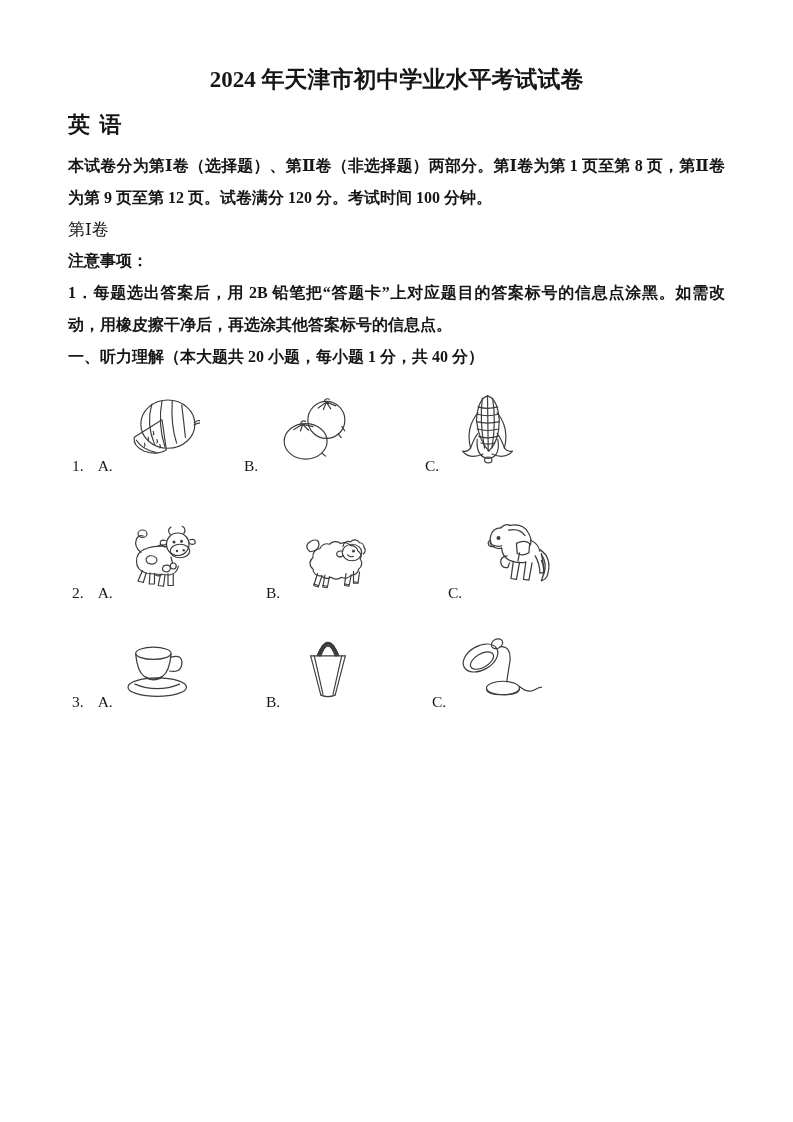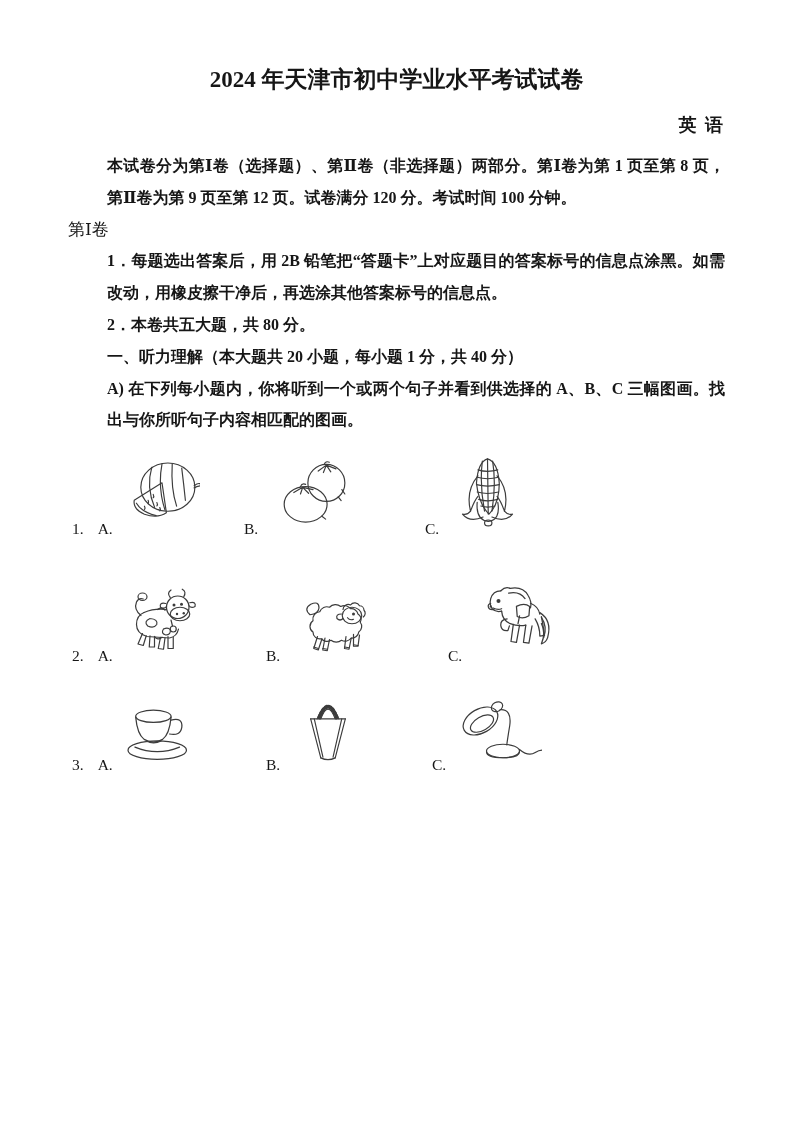--- a/index.html
+++ b/index.html
@@ -7,22 +7,22 @@
   body {
     width:793px; height:1122px;
     font-family:"Liberation Serif","DejaVu Serif",serif;
     color:#161616;
   }
   .page {
     position:relative; width:793px; height:1122px;
     padding:58px 68px 0 68px; background:#ffffff; overflow:hidden;
   }
   .title   { font-size:23px; font-weight:bold; text-align:center; line-height:32px; margin-top:6px; }
-  .subject { font-size:18px; font-weight:bold; text-align:right; line-height:30px; margin-top:14px; letter-spacing:2px;font-family:Liberation Serif, serif; }
-  .b  { font-size:16px; font-weight:bold; line-height:31.8px; text-align:justify;margin-left:39px; }
+  .subject { font-size:22px; font-weight:bold; text-align:left; line-height:30px; margin-top:14px; letter-spacing:2px;font-family:Liberation Serif, serif; }
+  .b  { font-size:16px; font-weight:bold; line-height:31.8px; text-align:justify; }
   .intro1 { margin-top:10px; }
   .part-heading { font-size:17px; font-weight:normal; text-align:left; line-height:31.8px; }
   
   .row { position:relative; }
   .row1 { height:92px; margin-top:10px; }
   .row2 { height:86px; margin-top:41px; }
   .row3 { height:82px; margin-top:27px; }
   .opt-label {
     position:absolute; bottom:0; font-size:15.5px; font-weight:normal;
     display:flex; gap:14px; white-space:nowrap;
@@ -50,25 +50,24 @@
 
 <div class="page">
 
   <div class="title">2024 年天津市初中学业水平考试试卷</div>
   <div class="subject">英 语</div>
 
   <p class="b intro1">本试卷分为第Ⅰ卷（选择题）、第Ⅱ卷（非选择题）两部分。第Ⅰ卷为第 1 页至第 8 页，第Ⅱ卷为第 9 页至第 12 页。试卷满分 120 分。考试时间 100 分钟。</p>
 
   <div class="part-heading">第Ⅰ卷</div>
 
+  <p class="b">注意事项：</p>
   <p class="b">1．每题选出答案后，用 2B 铅笔把“答题卡”上对应题目的答案标号的信息点涂黑。如需改动，用橡皮擦干净后，再选涂其他答案标号的信息点。</p>
-  <p class="b">2．本卷共五大题，共 80 分。</p>
 
   <p class="b">一、听力理解（本大题共 20 小题，每小题 1 分，共 40 分）</p>
-  <p class="b">A) 在下列每小题内，你将听到一个或两个句子并看到供选择的 A、B、C 三幅图画。找出与你所听句子内容相匹配的图画。</p>
 
   <div class="row row1">
     <span class="opt-label la">
       <span>1.</span>
       <span>A.</span>
     </span>
     <span class="img ia">
       <svg viewBox="0 0 104 100">
         <ellipse cx="60" cy="42" rx="37" ry="33"></ellipse>
         <path d="M38,15 Q30,42 42,70"></path>

